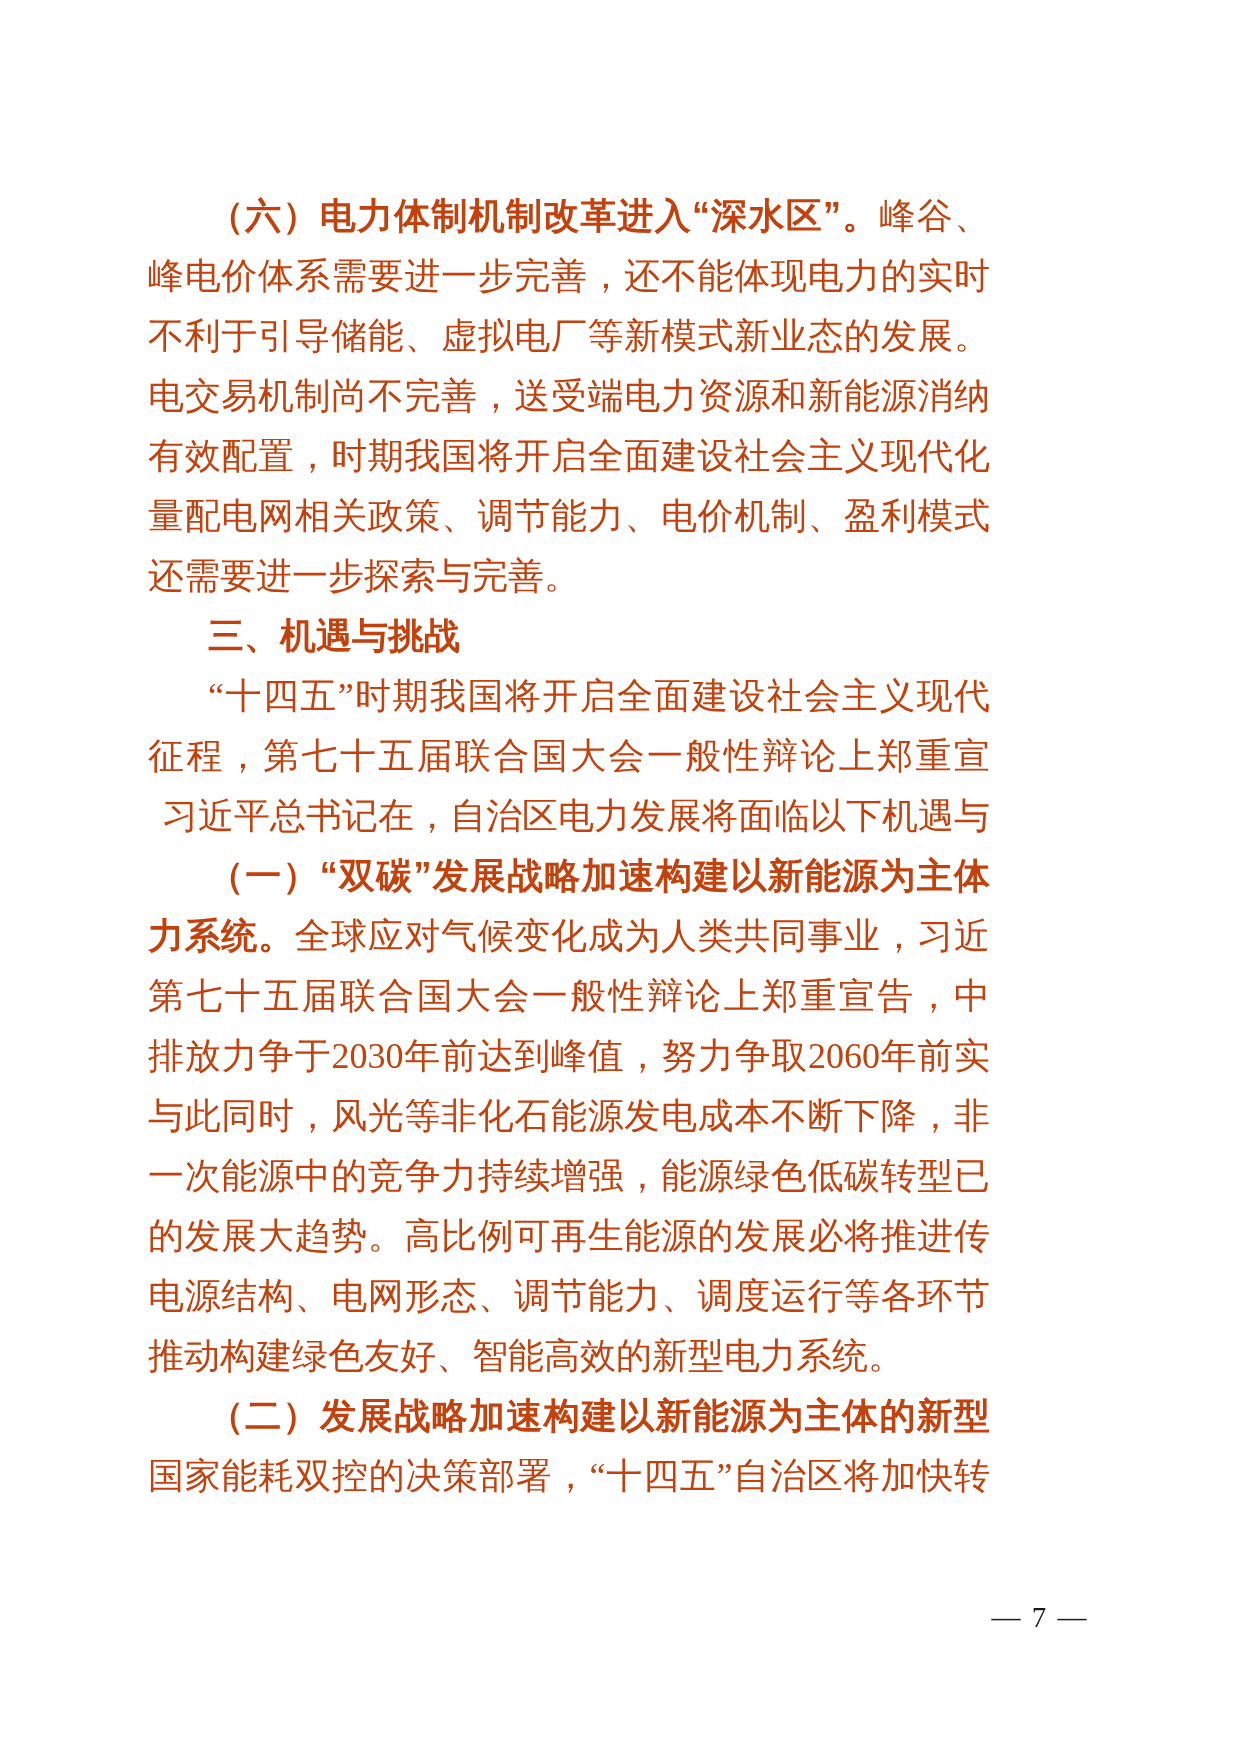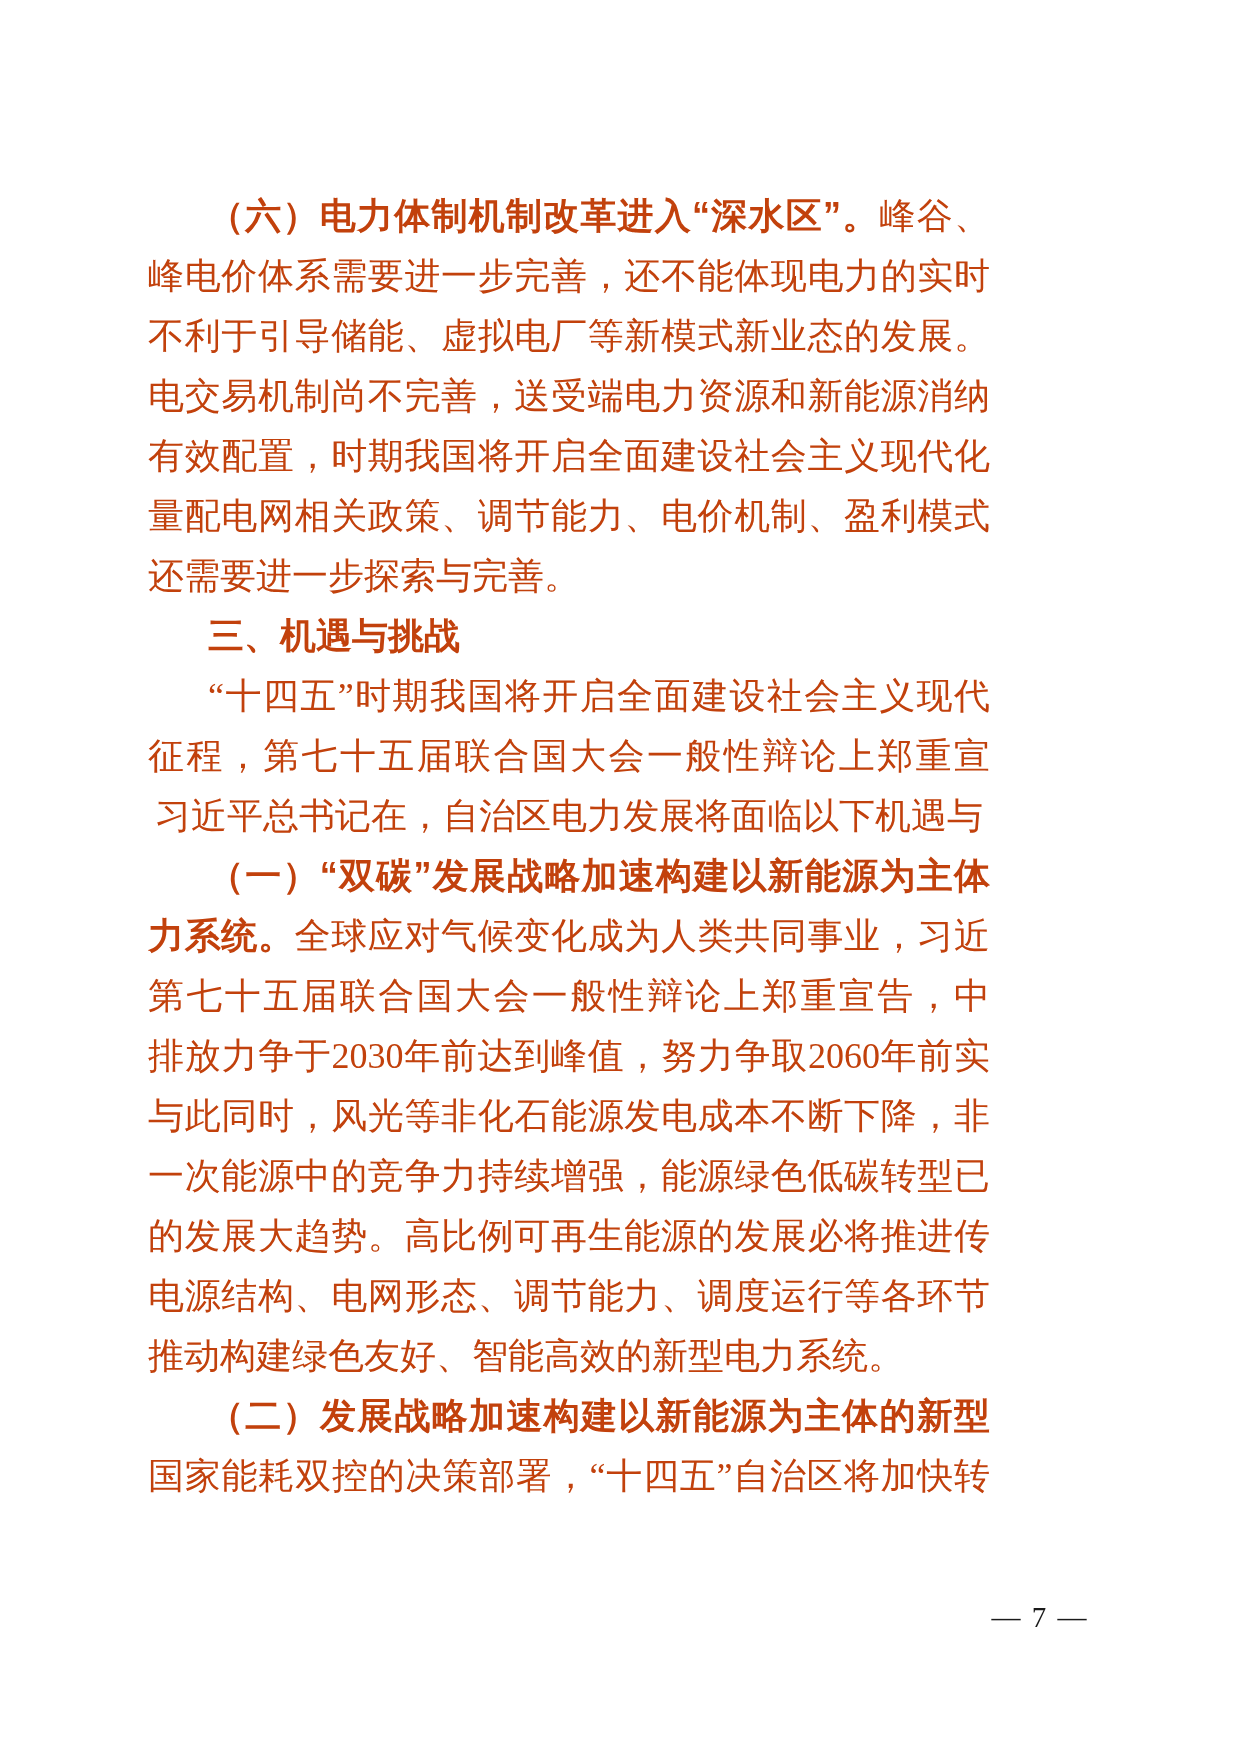--- a/index.html
+++ b/index.html
@@ -28,21 +28,21 @@
     height: 60px;
     overflow: hidden;
     white-space: normal;
   }
   .line.justify {
     text-align: justify;
     text-align-last: justify;
     text-justify: inter-character;
   }
   .line.last {
-    text-align: center;
+    text-align: right;
     text-align-last: left;
   }
   .line.indent {
     padding-left: 60px;
   }
   .seg {
     font-family: "Liberation Serif", "DejaVu Serif", serif;
     font-weight: 400;
   }
   .seg.bold {

